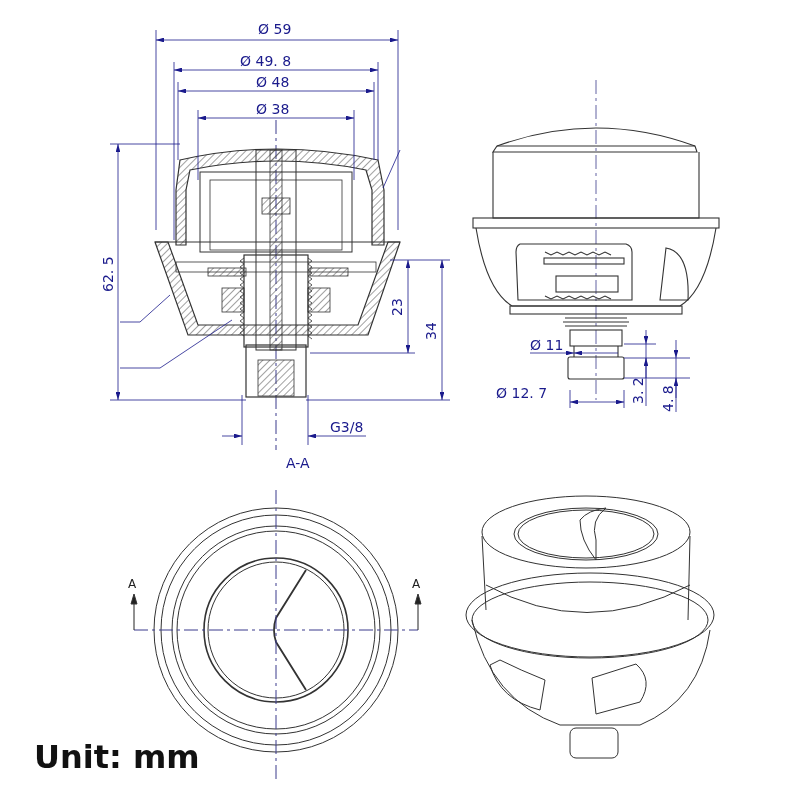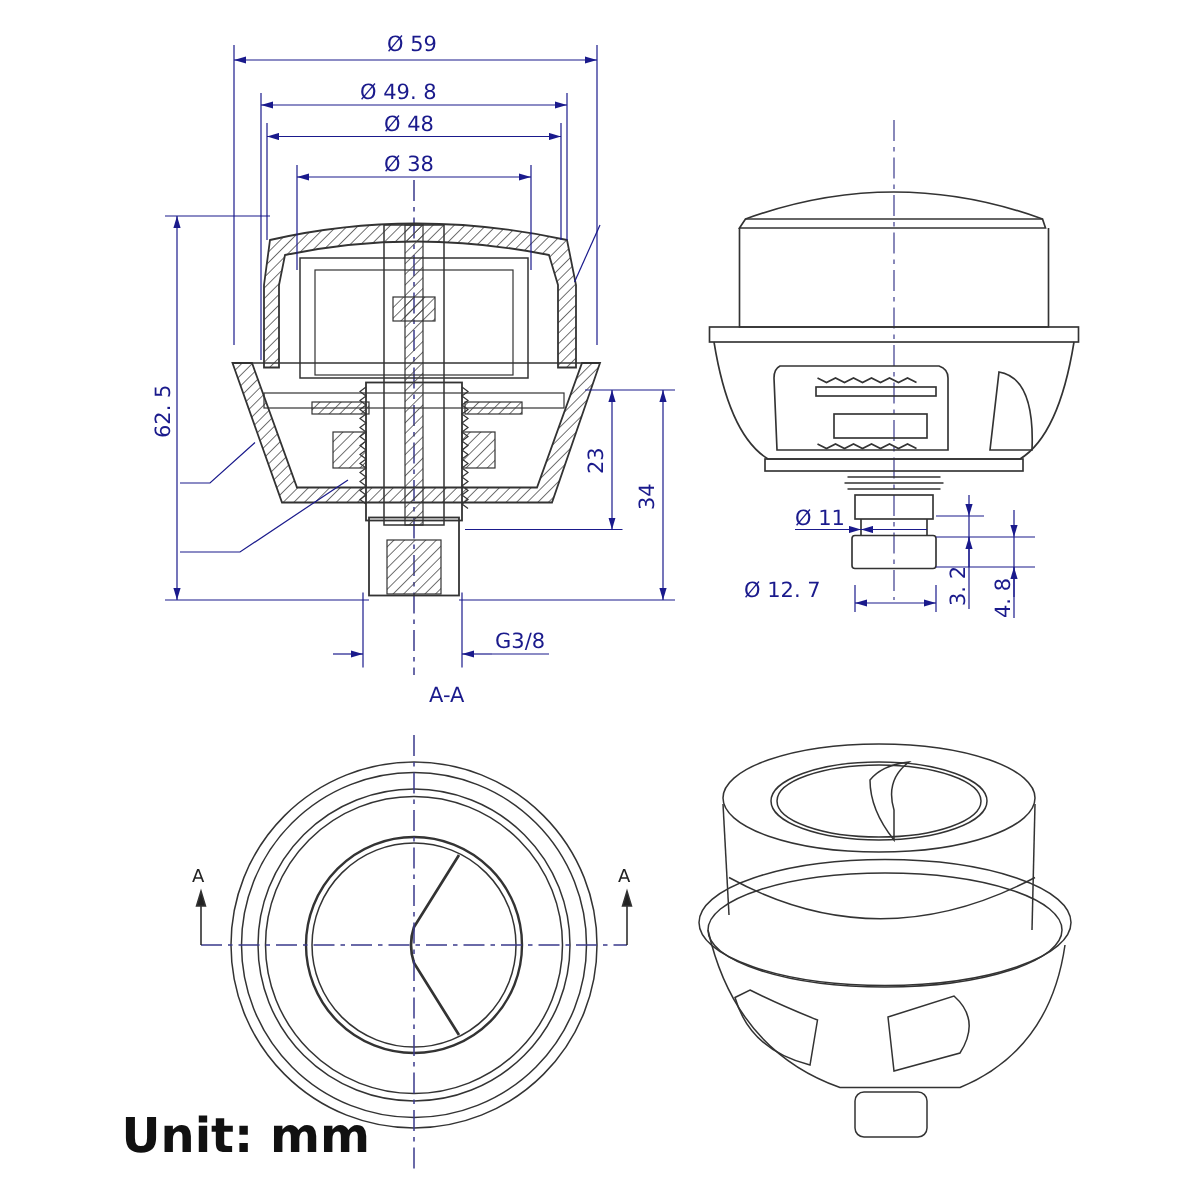--- a/index.html
+++ b/index.html
@@ -1,19 +1,19 @@
 <!DOCTYPE html>
 <html><head>
 <meta charset="utf-8">
 <style>
   html,body{margin:0;padding:0;background:#ffffff;}
   body{width:800px;height:800px;position:relative;overflow:hidden;font-family:"DejaVu Sans",sans-serif;}
   svg{position:absolute;left:0;top:0;}
   .dim{font-family:"DejaVu Sans",sans-serif;font-size:14px;fill:#1a1a8c;}
-  .unit{position:absolute;left:34px;top:738px;font-family:"DejaVu Sans",sans-serif;font-weight:bold;font-size:32px;color:#111;margin-left:47px;}
+  .unit{position:absolute;left:34px;top:738px;font-family:"DejaVu Sans",sans-serif;font-weight:bold;font-size:32px;color:#111;}
 </style>
 </head>
 <body>
 
 <svg width="800" height="800" viewBox="0 0 800 800">
   <defs>
     <marker id="arr" viewBox="0 0 10 6" refX="10" refY="3" markerWidth="10" markerHeight="6" orient="auto-start-reverse">
       <path d="M0,0 L10,3 L0,6 z" fill="#1a1a8c"></path>
     </marker>
     <pattern id="hatch" width="5" height="5" patternUnits="userSpaceOnUse" patternTransform="rotate(45)">

